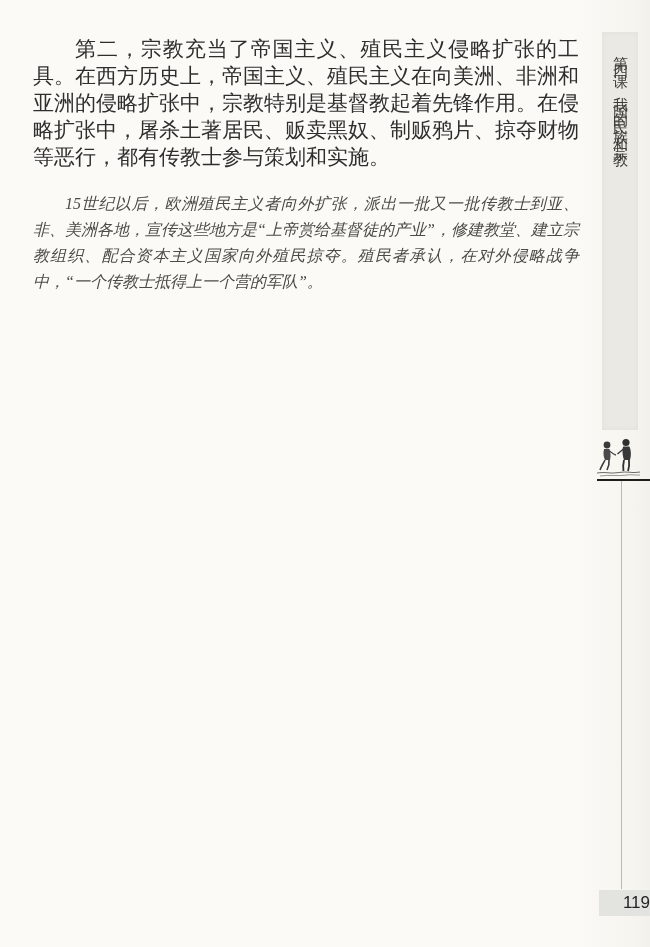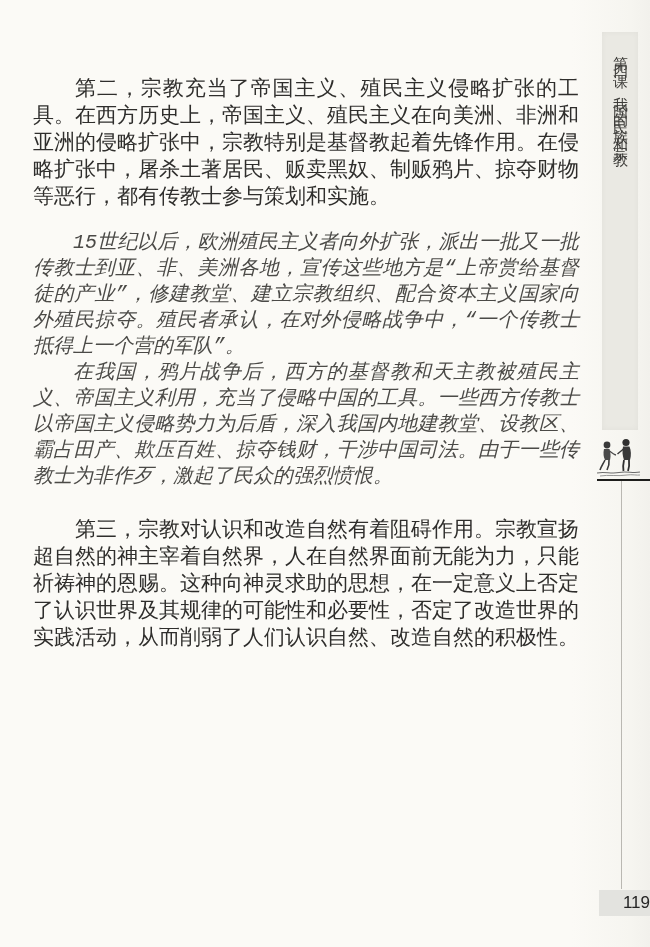--- a/index.html
+++ b/index.html
@@ -18,39 +18,38 @@
     position: absolute;
     inset: 0;
     background: linear-gradient(90deg, #fbfaf6 0%, #fbfaf6 88%, #f6f5f0 97%, #f2f1ec 100%);
   }
   
   .text-column {
     position: absolute;
     left: 33px;
     top: 36px;
     width: 546px;
-    margin-top: 39px;
   }
   .text-column p {
     margin: 0;
     text-align: justify;
     text-indent: 2em;
   }
   p.body-par {
     font-size: 21px;
     line-height: 27px;
     color: #2f2e2c;
     font-family: "Liberation Serif", "DejaVu Serif", serif;
   }
   p.reading-par {
-    font-size: 20px;
+    font-size: 16px;
     line-height: 26px;
     color: #4b4a47;
     font-style: italic;
-    font-family: Liberation Mono, monospace;
+    font-family: Liberation Serif, serif;
   }
   .gap-before {
     margin-top: 20px !important;
   }
   .gap-before-lg {
     margin-top: 26px !important;
   }
   
   .chapter-tab {
     position: absolute;
@@ -119,22 +118,20 @@
   }
 </style>
 </head>
 <body>
 
 <div class="page">
 
   <div class="text-column">
     <p class="body-par">第二，宗教充当了帝国主义、殖民主义侵略扩张的工具。在西方历史上，帝国主义、殖民主义在向美洲、非洲和亚洲的侵略扩张中，宗教特别是基督教起着先锋作用。在侵略扩张中，屠杀土著居民、贩卖黑奴、制贩鸦片、掠夺财物等恶行，都有传教士参与策划和实施。</p>
     <p class="reading-par gap-before">15世纪以后，欧洲殖民主义者向外扩张，派出一批又一批传教士到亚、非、美洲各地，宣传这些地方是“上帝赏给基督徒的产业”，修建教堂、建立宗教组织、配合资本主义国家向外殖民掠夺。殖民者承认，在对外侵略战争中，“一个传教士抵得上一个营的军队”。</p>
-    <p class="reading-par">在我国，鸦片战争后，西方的基督教和天主教被殖民主义、帝国主义利用，充当了侵略中国的工具。一些西方传教士以帝国主义侵略势力为后盾，深入我国内地建教堂、设教区、霸占田产、欺压百姓、掠夺钱财，干涉中国司法。由于一些传教士为非作歹，激起了民众的强烈愤恨。</p>
-    <p class="body-par gap-before-lg">第三，宗教对认识和改造自然有着阻碍作用。宗教宣扬超自然的神主宰着自然界，人在自然界面前无能为力，只能祈祷神的恩赐。这种向神灵求助的思想，在一定意义上否定了认识世界及其规律的可能性和必要性，否定了改造世界的实践活动，从而削弱了人们认识自然、改造自然的积极性。</p>
   </div>
 
   <div class="chapter-tab">
     <span class="vtext">第四课</span>
     <span class="vtext title">我国的民族和宗教</span>
   </div>
 
   <div class="margin-illustration">
     <svg width="48" height="43" viewBox="0 0 48 43" fill="none" xmlns="http://www.w3.org/2000/svg">
 

